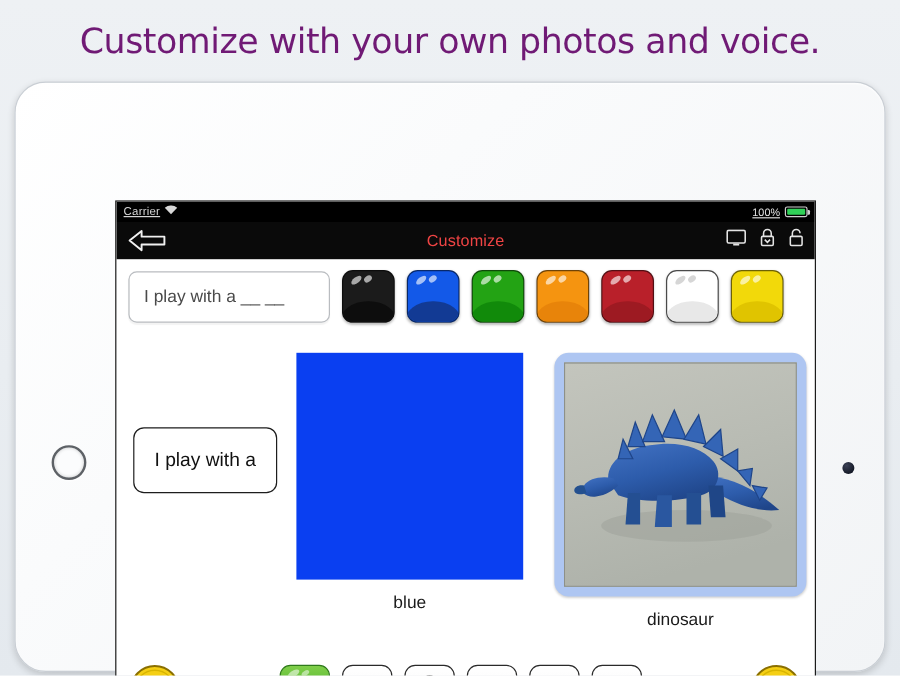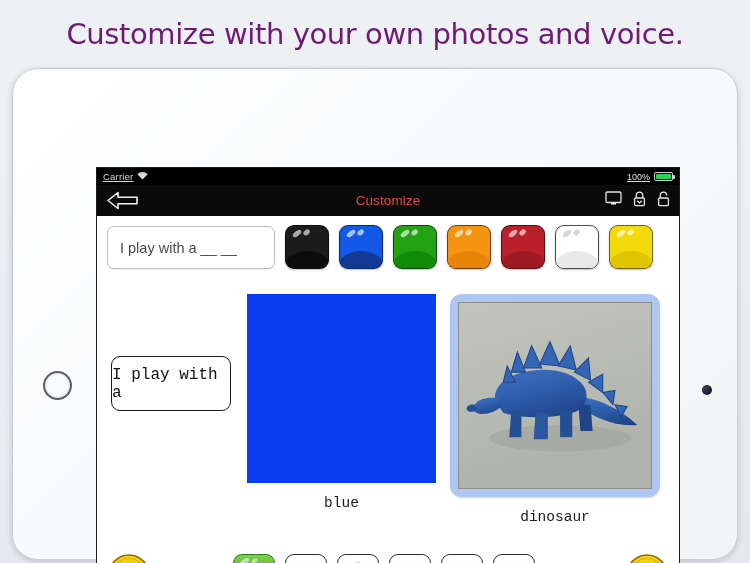--- a/index.html
+++ b/index.html
@@ -216,21 +216,20 @@
   .swatch .gl1 { left: 6px; top: 5px; width: 10px; height: 5px; }
   .swatch .gl2 { left: 17px; top: 4px; width: 7px; height: 4.5px; }
 
   
   .cards {
     flex: 1;
     display: flex;
     align-items: flex-start;
     padding: 18px 0 0 0;
     position: relative;
-    font-family: Liberation Mono, monospace;
   }
   .left-strip {
     width: 148px;
     display: flex;
     justify-content: center;
     padding-top: 62px;
   }
   .strip-box {
     width: 118px;
     height: 53px;
@@ -242,21 +241,21 @@
     justify-content: center;
     font-size: 16px;
     color: #111;
   }
   .card {
     display: flex;
     flex-direction: column;
     align-items: center;
   }
   .card-color { margin-left: 2px; }
-  .card-photo { margin-left: 14px; }
+  .card-photo { margin-left: 26px; }
   .swatch-big {
     width: 189px; height: 189px;
     background: #0a3ff1;
   }
   .photo-frame {
     width: 210px; height: 203px;
     background: #aec6f2;
     border-radius: 12px;
     padding: 8px;
     box-sizing: border-box;

